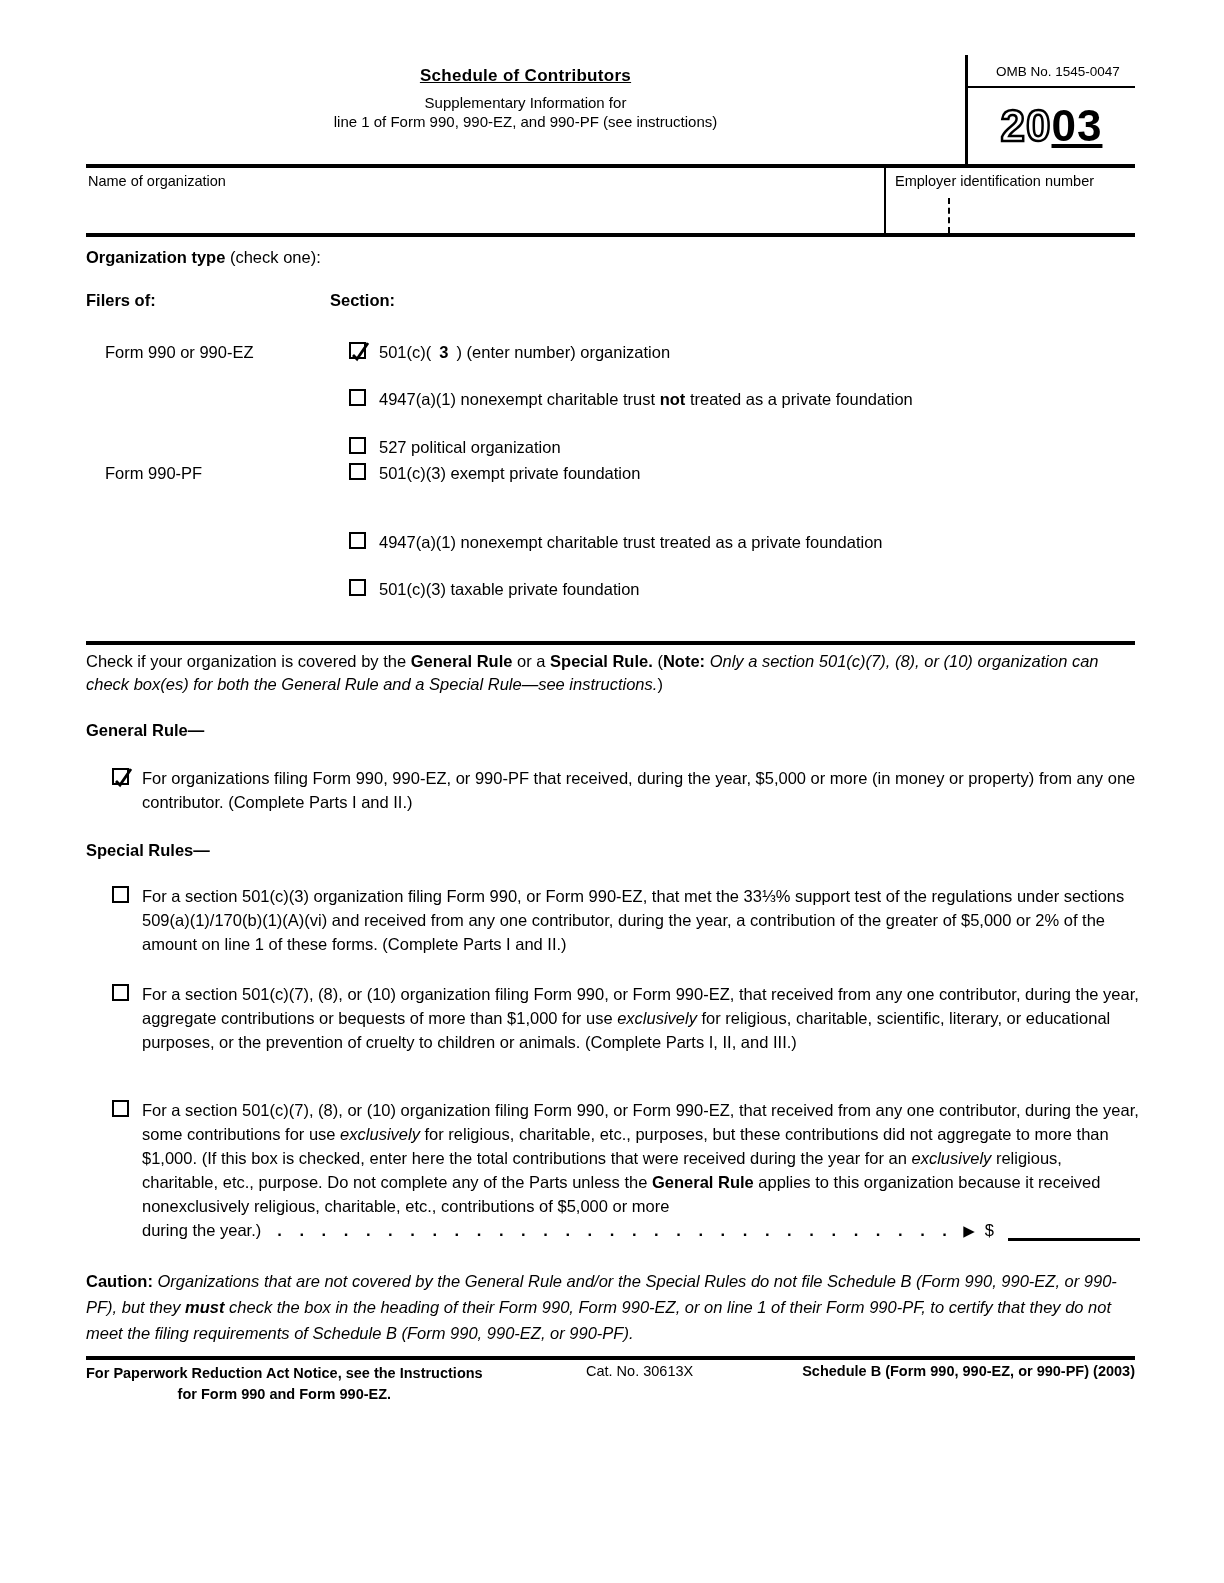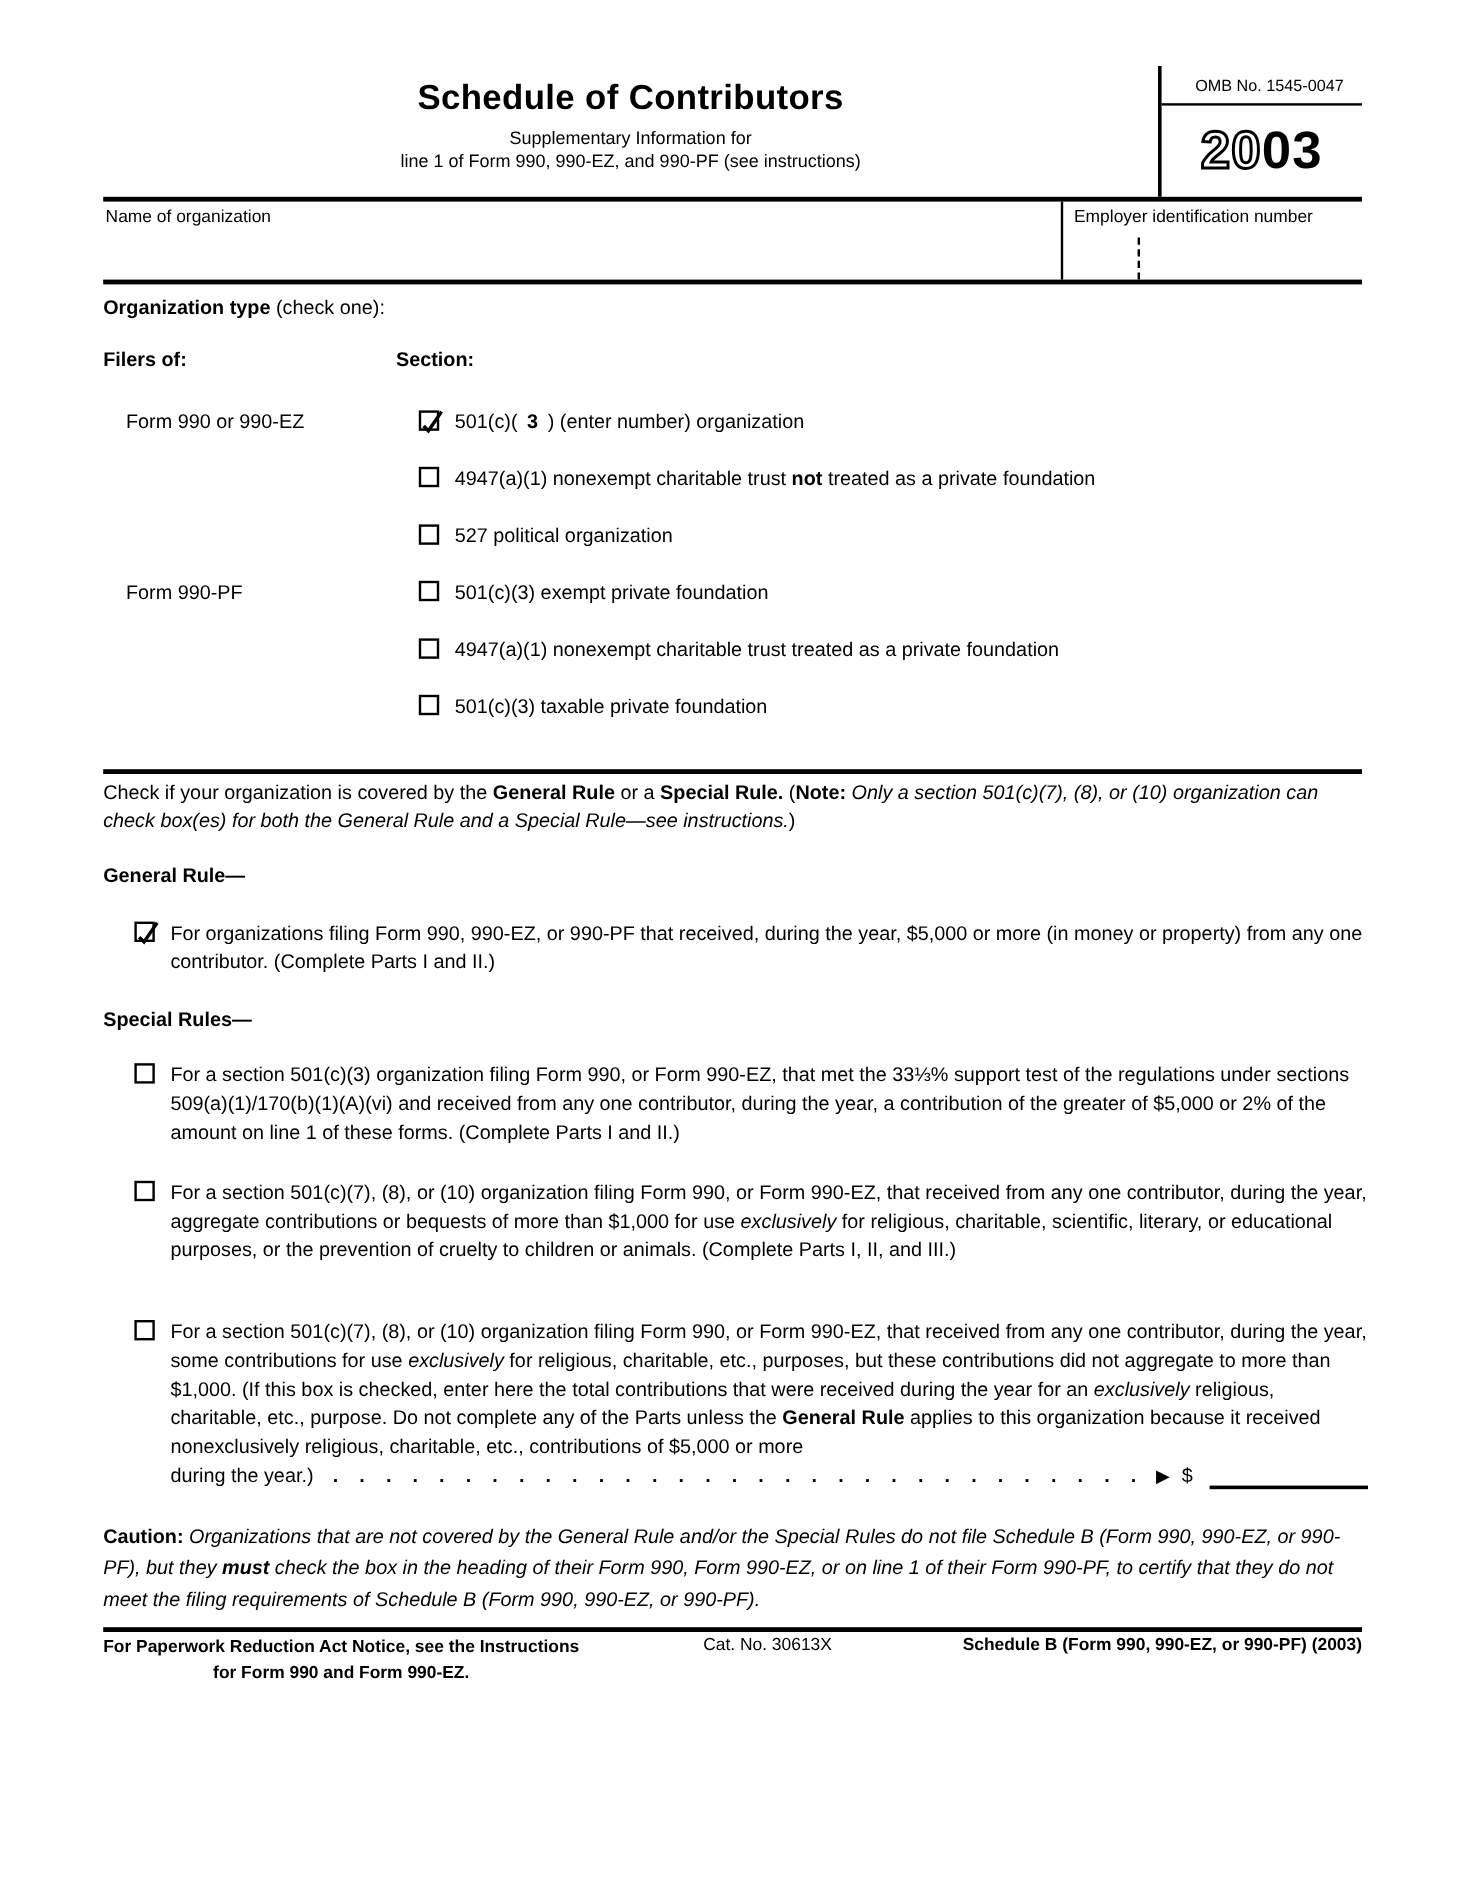--- a/index.html
+++ b/index.html
@@ -12,29 +12,29 @@
   .i { font-style:italic; }
 
   
   .header { position:absolute; left:86px; top:55px; width:1049px; height:113px;
             display:flex; border-bottom:4px solid #000; }
   .h-left { width:150px; border-right:4px solid #000; padding-top:2px; }
   .schedule-b { font-size:27px; font-weight:bold; letter-spacing:0.3px; line-height:28px; }
   .form-sub { font-size:15px; font-weight:bold; line-height:18px; margin-top:4px; }
   .dept { font-size:11.5px; line-height:13px; margin-top:8px; }
   .h-center { flex:1; text-align:center; padding-top:11px; }
-  .title { font-size:29px; font-weight:bold; letter-spacing:0.3px; }
+  .title { font-size:17px; font-weight:bold; letter-spacing:0.3px;text-decoration:underline; }
   .subtitle { font-size:15px; line-height:19px; margin-top:7px; }
   .h-right { width:170px; border-left:3px solid #000; display:flex; flex-direction:column; }
   .omb { font-size:13.5px; padding:9px 0 7px 28px; border-bottom:2px solid #000; white-space:nowrap; }
   .year { flex:1; display:flex; align-items:center; justify-content:center;
           font-size:44px; font-weight:bold; letter-spacing:1px; padding-bottom:0; }
   .year-outline { color:#fff; -webkit-text-stroke:2.5px #000;
                   text-shadow:0 0 0 #000; }
-  .year-solid { color:#000; }
+  .year-solid { color:#000;text-decoration:underline; }
 
   
   .name-row { position:absolute; left:86px; top:168px; width:1049px; height:69px;
               border-bottom:4px solid #000; display:flex; }
   .name-cell { flex:1; font-size:14.5px; padding:5px 0 0 2px; }
   .ein-cell { width:251px; border-left:2px solid #000; position:relative;
               font-size:14.5px; padding:5px 0 0 9px;margin-left:36px; }
   .ein-dash { position:absolute; left:62px; top:30px; bottom:0; width:0;
               border-left:2px dashed #000; }
   .org-type { position:absolute; left:86px; top:248px; font-size:16.5px; }
@@ -133,21 +133,21 @@
   <div class="ot-row" style="top:388px">
     <span class="checkbox"></span>
     <span class="ot-label"><span>4947(a)(1) nonexempt charitable trust </span><span class="b">not</span><span> treated as a private foundation</span></span>
   </div>
 
   <div class="ot-row" style="top:436px">
     <span class="checkbox"></span>
     <span class="ot-label"><span>527 political organization</span></span>
   </div>
 
-  <div class="ot-row" style="top:483px">
+  <div class="ot-row" style="top:462px">
     <span class="filer-label">Form 990-PF</span>
     <span class="checkbox"></span>
     <span class="ot-label"><span>501(c)(3) exempt private foundation</span></span>
   </div>
 
   <div class="ot-row" style="top:531px">
     <span class="checkbox"></span>
     <span class="ot-label"><span>4947(a)(1) nonexempt charitable trust treated as a private foundation</span></span>
   </div>
 

